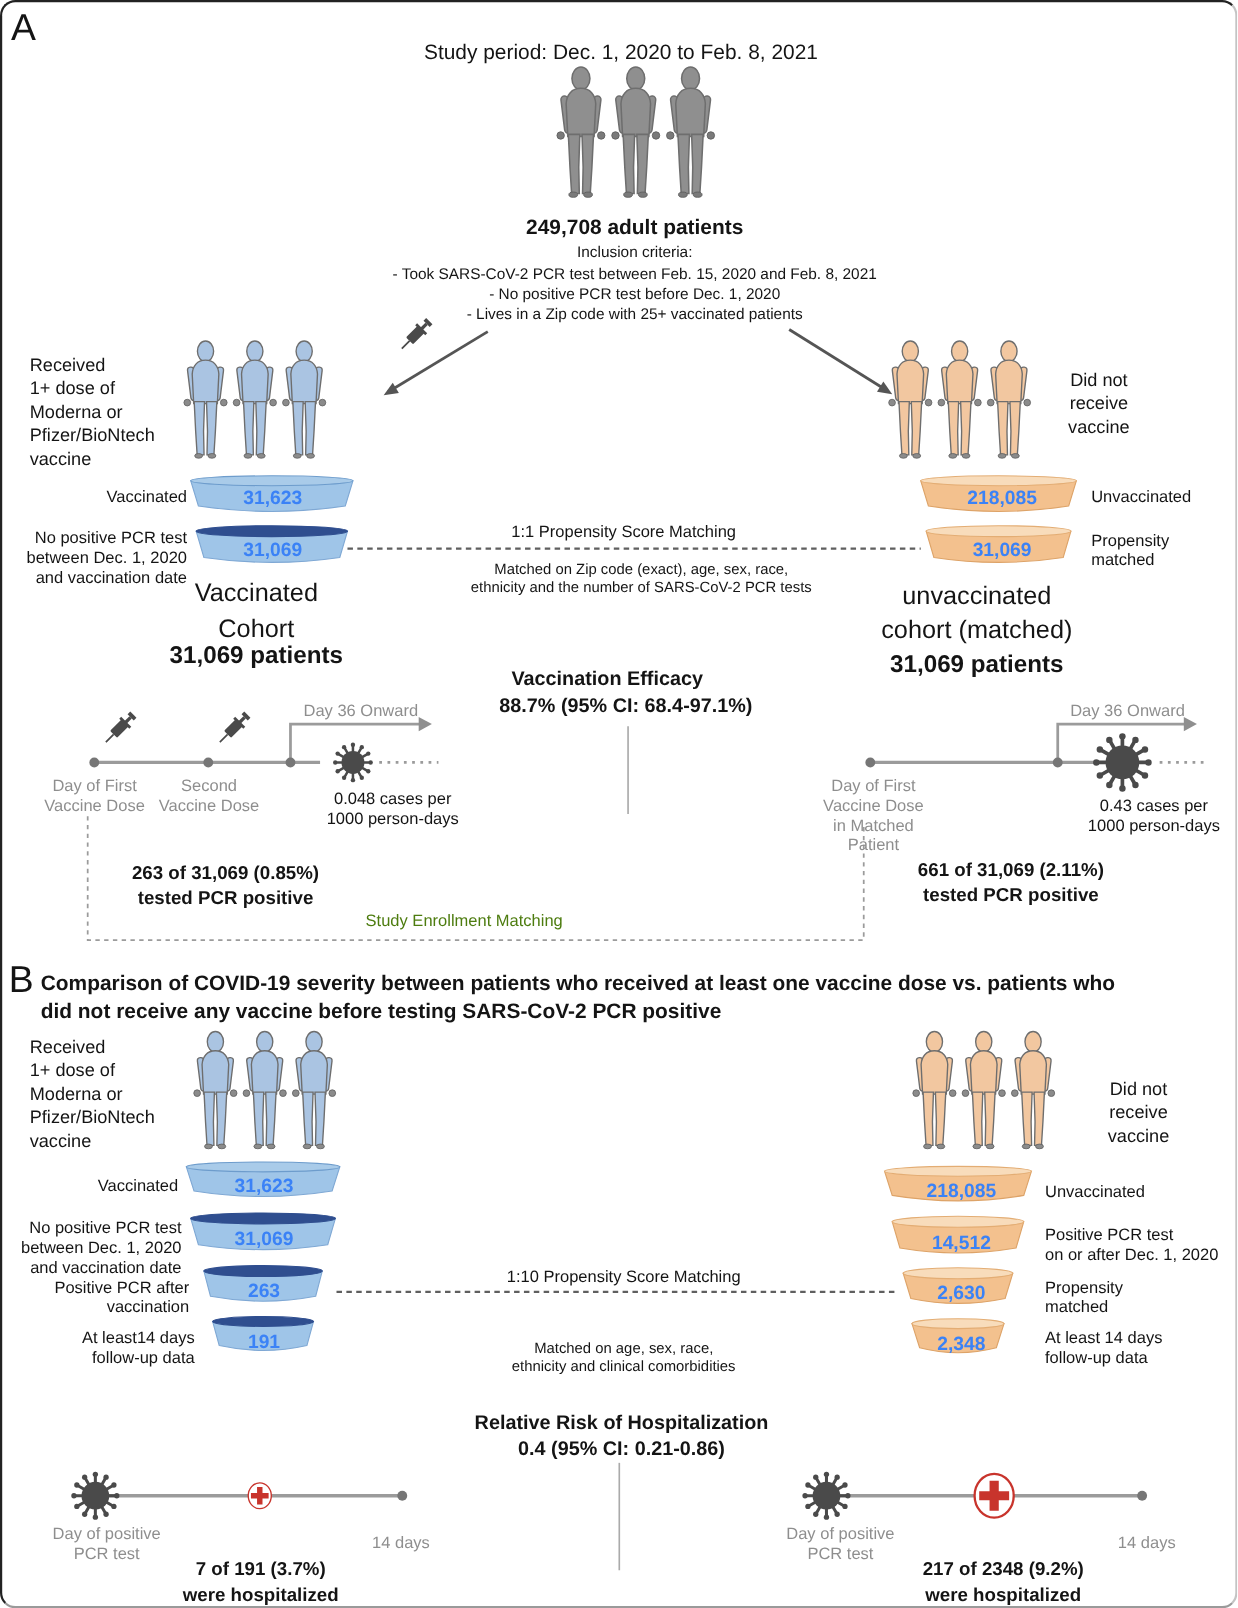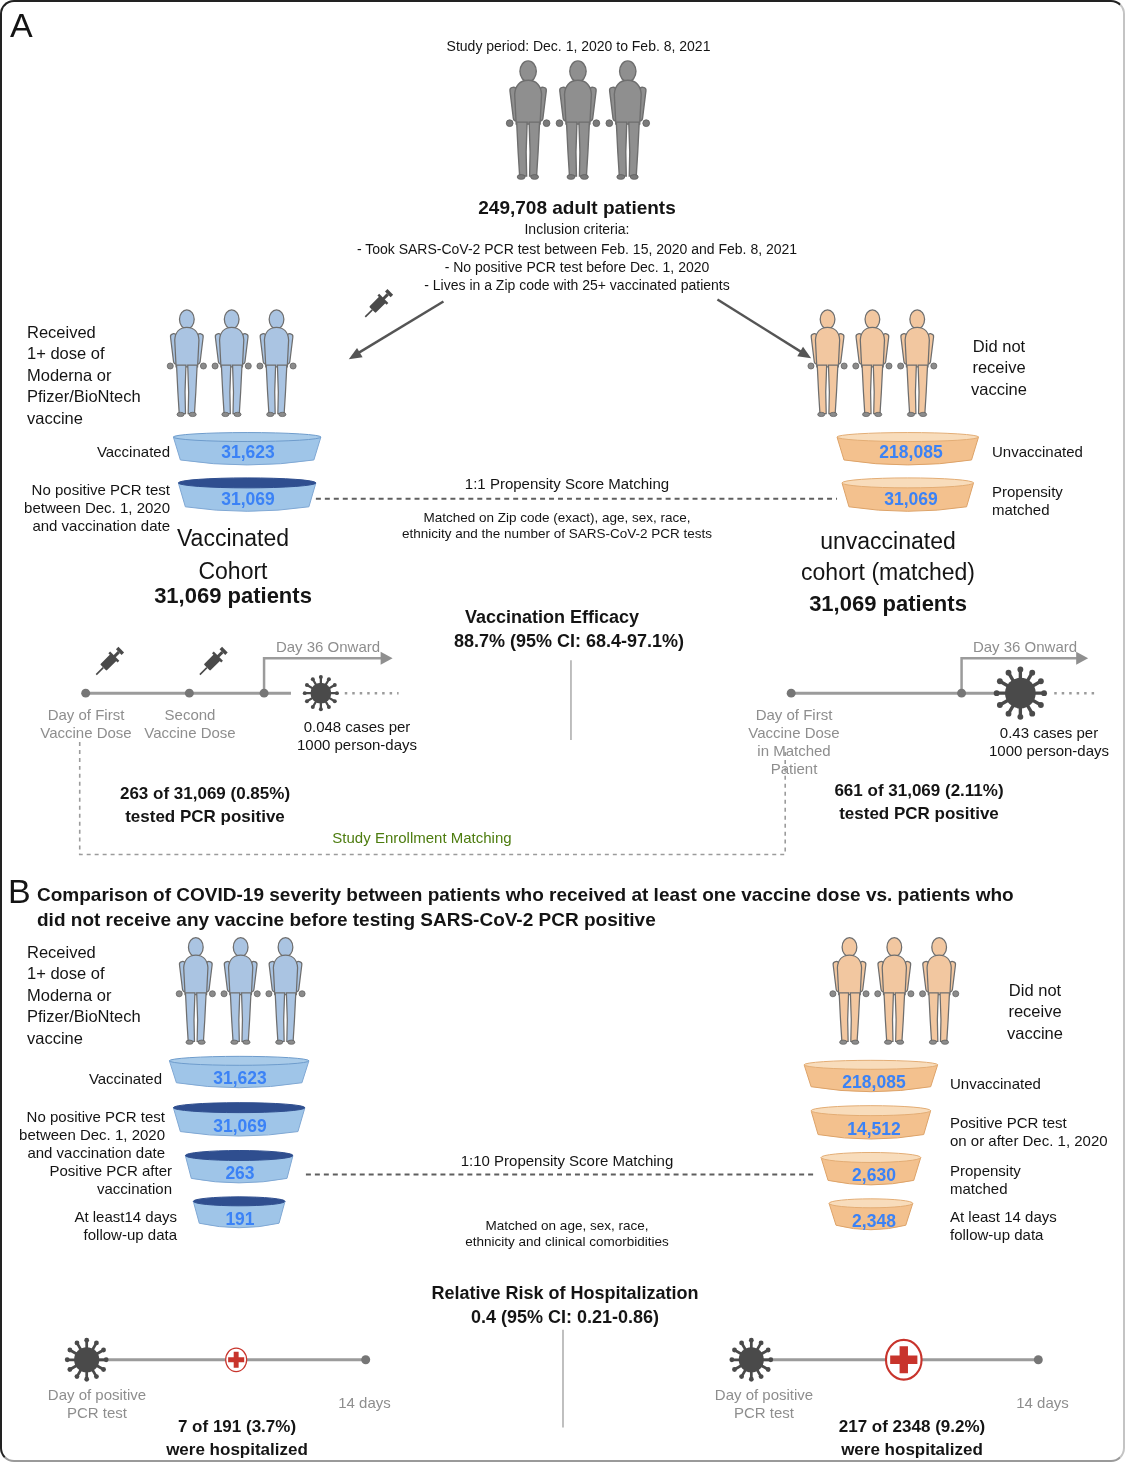--- a/index.html
+++ b/index.html
@@ -221,21 +221,21 @@
   </g>
   <g transform="translate(729,1339) scale(1.15)">
         <use href="#virus"></use>
       </g>
   <g transform="translate(884,1338.9) scale(1.05)">
         <use href="#cross"></use>
       </g>
 </svg>
 
 <div class="t f34" style="left:8px;top:6px">A</div>
-<div class="t c" style="left:74px;top:36px;width:1005px;font-size:14px">Study period: Dec. 1, 2020 to Feb. 8, 2021</div>
+<div class="t c" style="left:60px;top:36px;width:1005px;font-size:19px">Study period: Dec. 1, 2020 to Feb. 8, 2021</div>
 <div class="t c b f19" style="left:300px;top:193px;width:550px">249,708 adult patients</div>
 <div class="t c f14" style="left:300px;top:218px;width:550px">Inclusion criteria:</div>
 <div class="t c f14" style="left:200px;top:238px;width:750px">- Took SARS-CoV-2 PCR test between Feb. 15, 2020 and Feb. 8, 2021
 - No positive PCR test before Dec. 1, 2020
 - Lives in a Zip code with 25+ vaccinated patients</div>
 
 <div class="t f16" style="left:25px;top:320px;width:150px">Received
 1+ dose of
 Moderna or
 Pfizer/BioNtech
@@ -258,21 +258,21 @@
 matched</div>
 
 <div class="t c f23" style="left:111px;top:520px;width:240px">Vaccinated
 Cohort</div>
 <div class="t c b f22" style="left:111px;top:580px;width:240px">31,069 patients</div>
 <div class="t c f23" style="left:766px;top:524px;width:240px;line-height:1.35">unvaccinated
 cohort (matched)</div>
 <div class="t c b f22" style="left:766px;top:588px;width:240px">31,069 patients</div>
 
 <div class="t c f15" style="left:330px;top:473px;width:470px">1:1 Propensity Score Matching</div>
-<div class="t c f13" style="left:300px;top:508px;width:510px">Matched on Zip code (exact), age, sex, race,
+<div class="t c f13" style="left:326px;top:508px;width:510px">Matched on Zip code (exact), age, sex, race,
 ethnicity and the number of SARS-CoV-2 PCR tests</div>
 
 <div class="t c b f18" style="left:370px;top:604px;width:360px">Vaccination Efficacy</div>
 <div class="t c b f18" style="left:387px;top:628px;width:360px">88.7% (95% CI: 68.4-97.1%)</div>
 
 <div class="t c gray f15" style="left:14px;top:704px;width:140px">Day of First
 Vaccine Dose</div>
 <div class="t c gray f15" style="left:118px;top:704px;width:140px">Second
 Vaccine Dose</div>
 <div class="t c gray f15" style="left:256px;top:636px;width:140px">Day 36 Onward</div>

